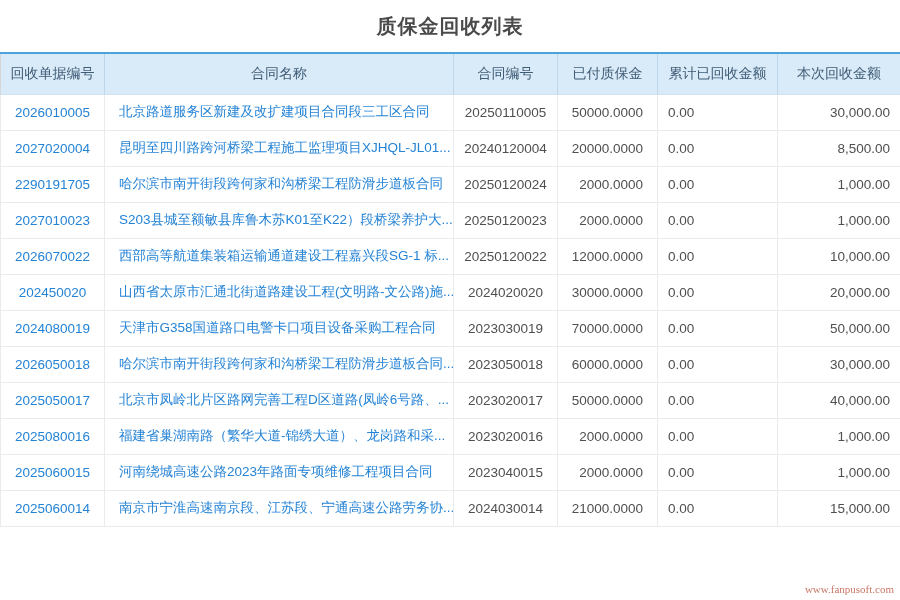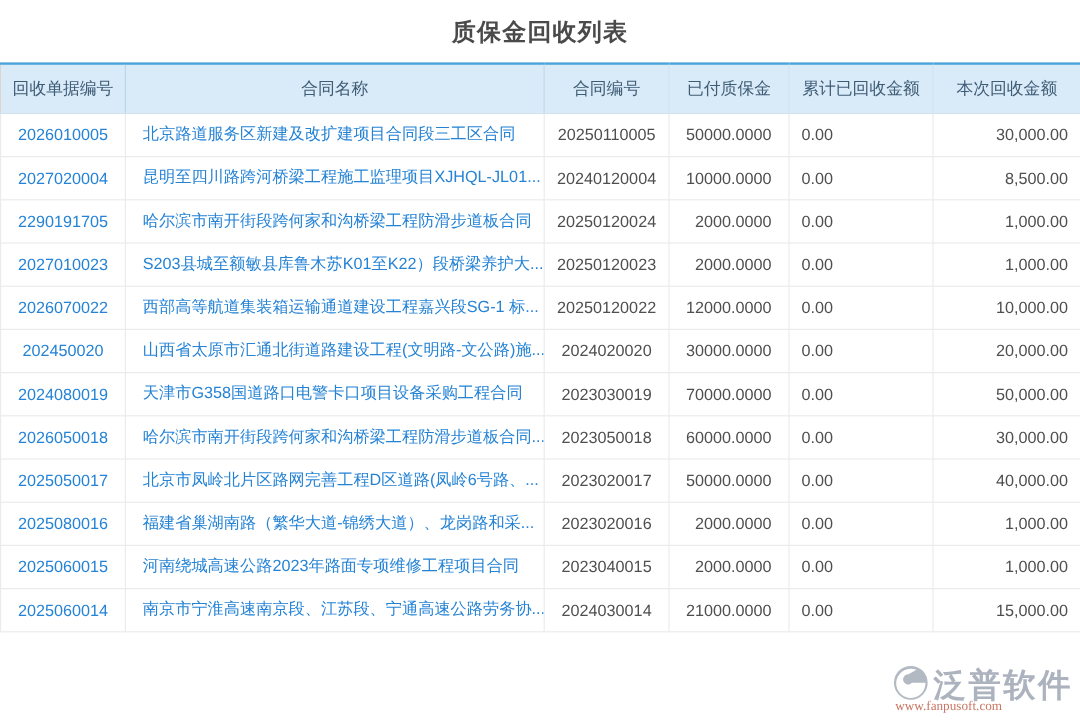--- a/index.html
+++ b/index.html
@@ -98,21 +98,21 @@
           <td class="c1"><a class="cell-link">北京路道服务区新建及改扩建项目合同段三工区合同</a></td>
           <td class="c2">20250110005</td>
           <td class="c3">50000.0000</td>
           <td class="c4">0.00</td>
           <td class="c5">30,000.00</td>
         </tr>
         <tr>
           <td class="c0"><a class="cell-link">2027020004</a></td>
           <td class="c1"><a class="cell-link">昆明至四川路跨河桥梁工程施工监理项目XJHQL-JL01...</a></td>
           <td class="c2">20240120004</td>
-          <td class="c3">10000.0000</td>
+          <td class="c3">20000.0000</td>
           <td class="c4">0.00</td>
           <td class="c5">8,500.00</td>
         </tr>
         <tr>
           <td class="c0"><a class="cell-link">2290191705</a></td>
           <td class="c1"><a class="cell-link">哈尔滨市南开街段跨何家和沟桥梁工程防滑步道板合同</a></td>
           <td class="c2">20250120024</td>
           <td class="c3">2000.0000</td>
           <td class="c4">0.00</td>
           <td class="c5">1,000.00</td>
@@ -186,25 +186,16 @@
           <td class="c1"><a class="cell-link">南京市宁淮高速南京段、江苏段、宁通高速公路劳务协...</a></td>
           <td class="c2">2024030014</td>
           <td class="c3">21000.0000</td>
           <td class="c4">0.00</td>
           <td class="c5">15,000.00</td>
         </tr>
       </tbody>
   </table>
 
   <div class="watermark">
-    <div class="wm-top">
-      <span>
-        <svg width="30" height="30" viewBox="0 0 32 32" aria-hidden="true">
-          <circle cx="16" cy="16" r="15" fill="#a3aab6"></circle>
-          <path d="M21 4.5 A13 13 0 1 0 29 16 L17 16 A4.5 4.5 0 1 1 14 8.5 Z" fill="#ffffff"></path>
-        </svg>
-      </span>
-      <span class="wm-brand">泛普软件</span>
-    </div>
     <div class="wm-url">www.fanpusoft.com</div>
   </div>
 
 </div>
 
 </body></html>

